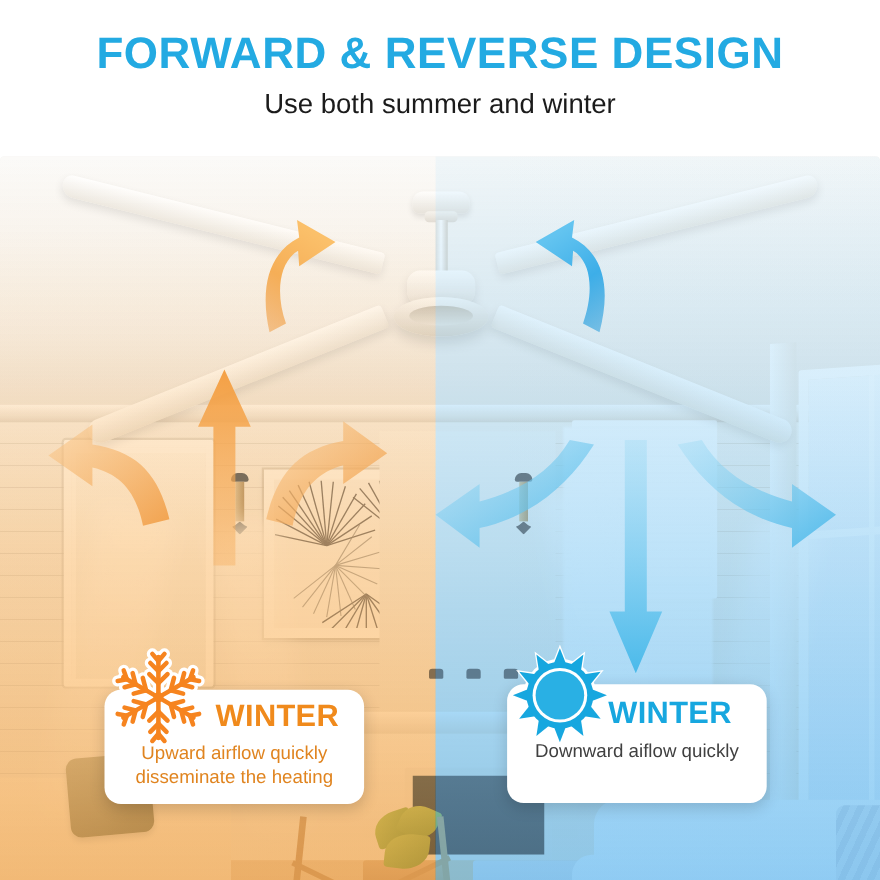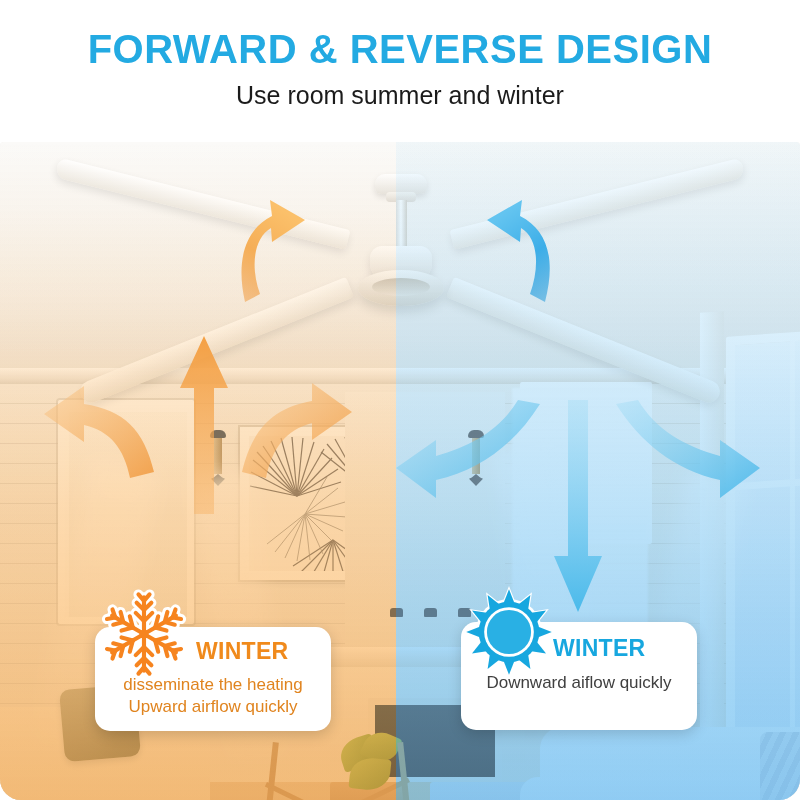--- a/index.html
+++ b/index.html
@@ -2,21 +2,21 @@
 <html><head>
 <meta charset="utf-8">
 <style>
   html,body{margin:0;padding:0;}
   body{
     width:800px;height:800px;
     background:#ffffff;
     font-family:"Liberation Sans","DejaVu Sans",sans-serif;
     overflow:hidden;
   }
-  .page{position:relative;width:800px;height:800px;overflow:hidden;background:#fff;border-radius:21px;}
+  .page{position:relative;width:800px;height:800px;overflow:hidden;background:#fff;}
 
   
   .header{position:absolute;left:0;top:0;width:800px;height:142px;background:#fff;z-index:40;}
   .title{
     position:absolute;left:0;top:26px;width:800px;text-align:center;
     font-size:40px;font-weight:bold;letter-spacing:.5px;color:#23AAE2;
     line-height:46px;white-space:nowrap;
   }
   .subtitle{
     position:absolute;left:0;top:80px;width:800px;text-align:center;
@@ -180,38 +180,38 @@
   
   .arrows{position:absolute;left:0;top:0;width:800px;height:658px;pointer-events:none;}
   .fan-arrows{position:absolute;left:0;top:0;width:800px;height:260px;pointer-events:none;}
 
   
   .badge{position:absolute;z-index:30;}
   .card{position:absolute;background:#ffffff;border-radius:15px;
     box-shadow:0 4px 14px rgba(0,0,0,.16);}
   .card-w{left:95px;top:627px;width:236px;height:104px;}
   .card-s{left:461px;top:622px;width:236px;height:108px;}
-  .bname{position:absolute;font-size:23px;font-weight:bold;line-height:28px;letter-spacing:.3px;}
+  .bname{position:absolute;font-size:28px;font-weight:bold;line-height:28px;letter-spacing:.3px;}
   .bname-w{left:196px;top:637px;color:#F08A1C;}
   .bname-s{left:553px;top:634px;color:#17A7DF;}
   .bdesc{position:absolute;width:236px;text-align:center;font-size:17px;line-height:22px;}
   .bdesc-w{left:95px;top:674px;color:#E0841F;}
   .bdesc-s{left:461px;top:672px;color:#404040;}
   .ico{position:absolute;z-index:31;}
   .ico-snow{left:98px;top:588px;width:92px;height:92px;}
   .ico-sun{left:463px;top:586px;width:92px;height:92px;}
 </style>
 </head>
 <body>
 
 <div class="page">
 
   <div class="header">
     <div class="title">FORWARD &amp; REVERSE DESIGN</div>
-    <div class="subtitle">Use room summer and winter</div>
+    <div class="subtitle">Use both summer and winter</div>
   </div>
 
   <div class="photo">
 
     <div class="ceiling"></div>
     <div class="crown"></div>
     <div class="wall"></div>
     <div class="shiplap"></div>
 
     <div class="win-l">
@@ -462,22 +462,22 @@
             <use href="#arm" transform="rotate(180)"></use>
             <use href="#arm" transform="rotate(240)"></use>
             <use href="#arm" transform="rotate(300)"></use>
             <circle r="5" fill="#F6841F" stroke="none"></circle>
           </g>
         </g>
       </svg>
     </div>
     <div class="bname bname-w">WINTER</div>
     <div class="bdesc bdesc-w">
+      <div>Upward airflow quickly</div>
       <div>disseminate the heating</div>
-      <div>Upward airflow quickly</div>
     </div>
   </div>
 
   <div class="badge">
     <div class="card card-s"></div>
     <div class="ico ico-sun">
       <svg width="92" height="92" viewBox="0 0 100 100">
         <g transform="translate(50,50)">
           <g id="rays-w" fill="#ffffff">
             <g id="ray-w">

